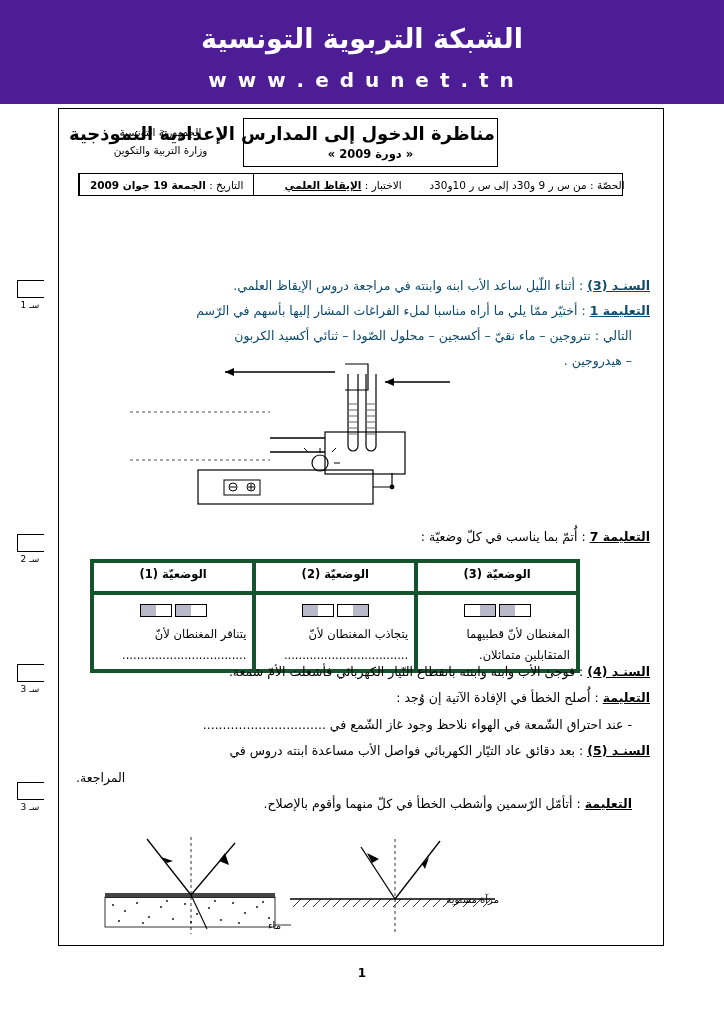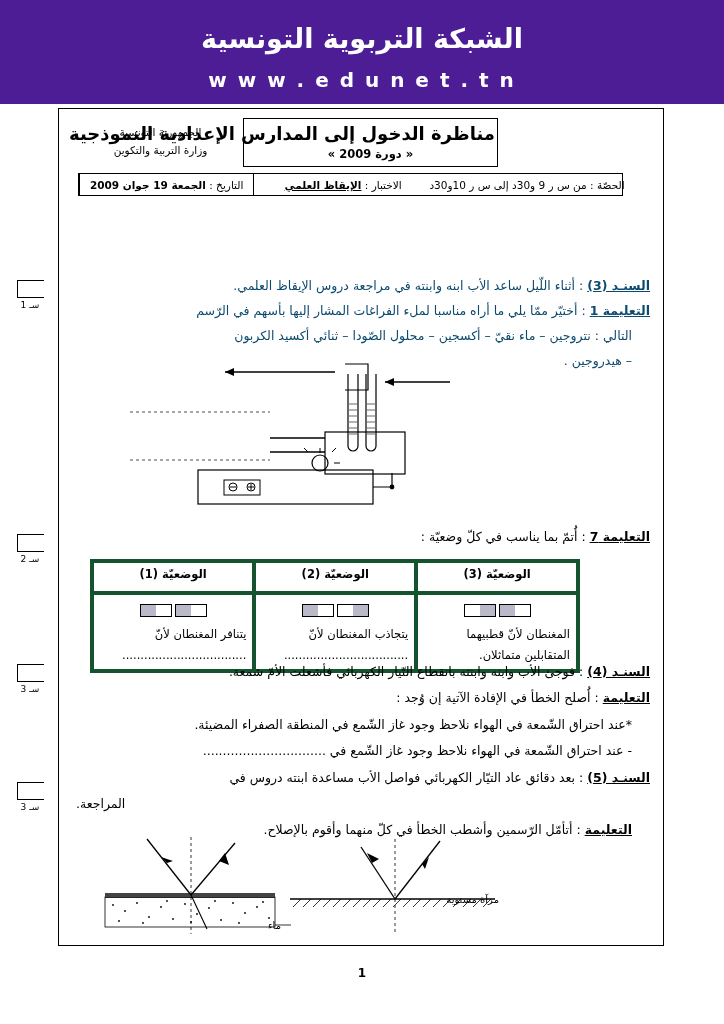--- a/index.html
+++ b/index.html
@@ -384,23 +384,20 @@
   <div style="position:absolute; left:72px; top:556px; width:578px; text-align:right; font-size:12.5px; line-height:1.95;">
     <p class="para">
       <span class="lbl">السنـد (4)</span>
       <span>: فوجئ الأب وابنه وابنته بانقطاع التّيار الكهربائي فأشعلت  الأمّ شمعة.</span>
     </p>
     <p class="para">
       <span class="lbl">التعليمة</span>
       <span>: أُصلح الخطأ في الإفادة الآتية إن وُجد :</span>
     </p>
     <p class="para indent">
-      <span>*عند احتراق الشّمعة في الهواء نلاحظ وجود غاز الشّمع في المنطقة الصفراء المضيئة.</span>
-    </p>
-    <p class="para indent">
       <span class="dots">- عند احتراق الشّمعة في الهواء نلاحظ وجود غاز الشّمع في ...............................</span>
     </p>
     <p class="para">
       <span class="lbl">السنـد (5)</span>
       <span>: بعد دقائق عاد التيّار الكهربائي فواصل الأب مساعدة ابنته دروس في</span>
     </p>
     <p class="para" style="text-align:left; padding-left:4px;">
       <span>المراجعة.</span>
     </p>
     <p class="para indent">

